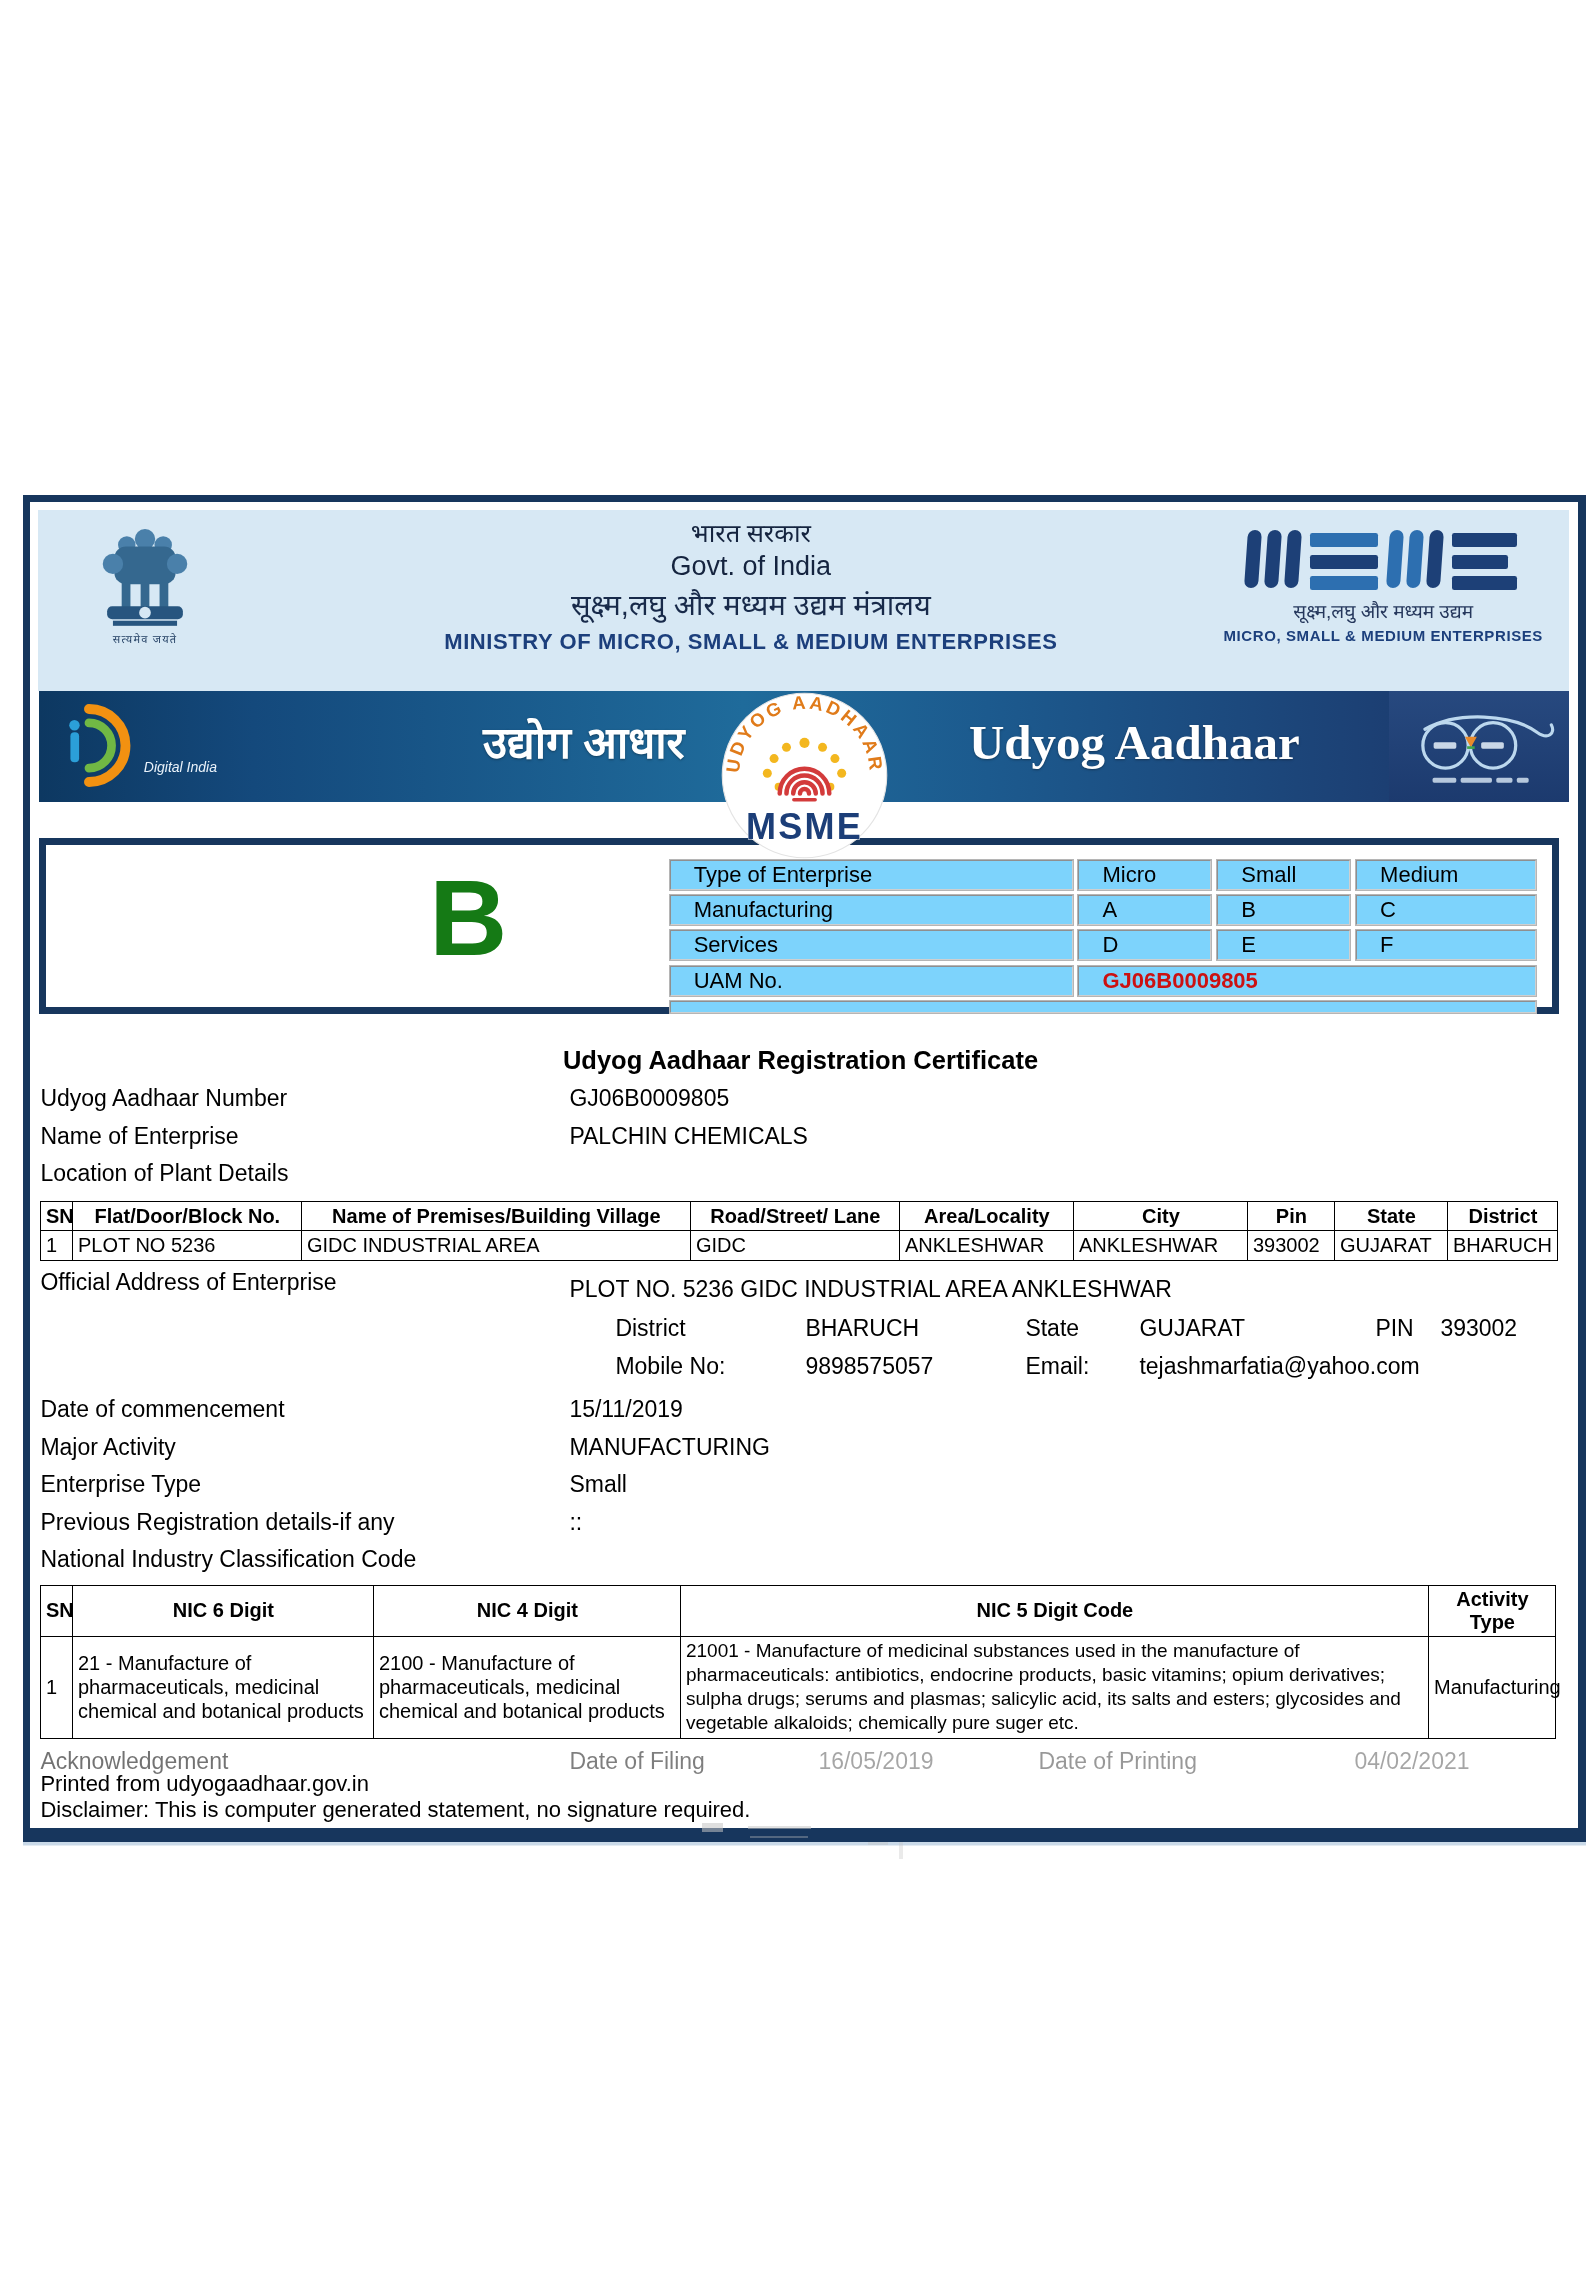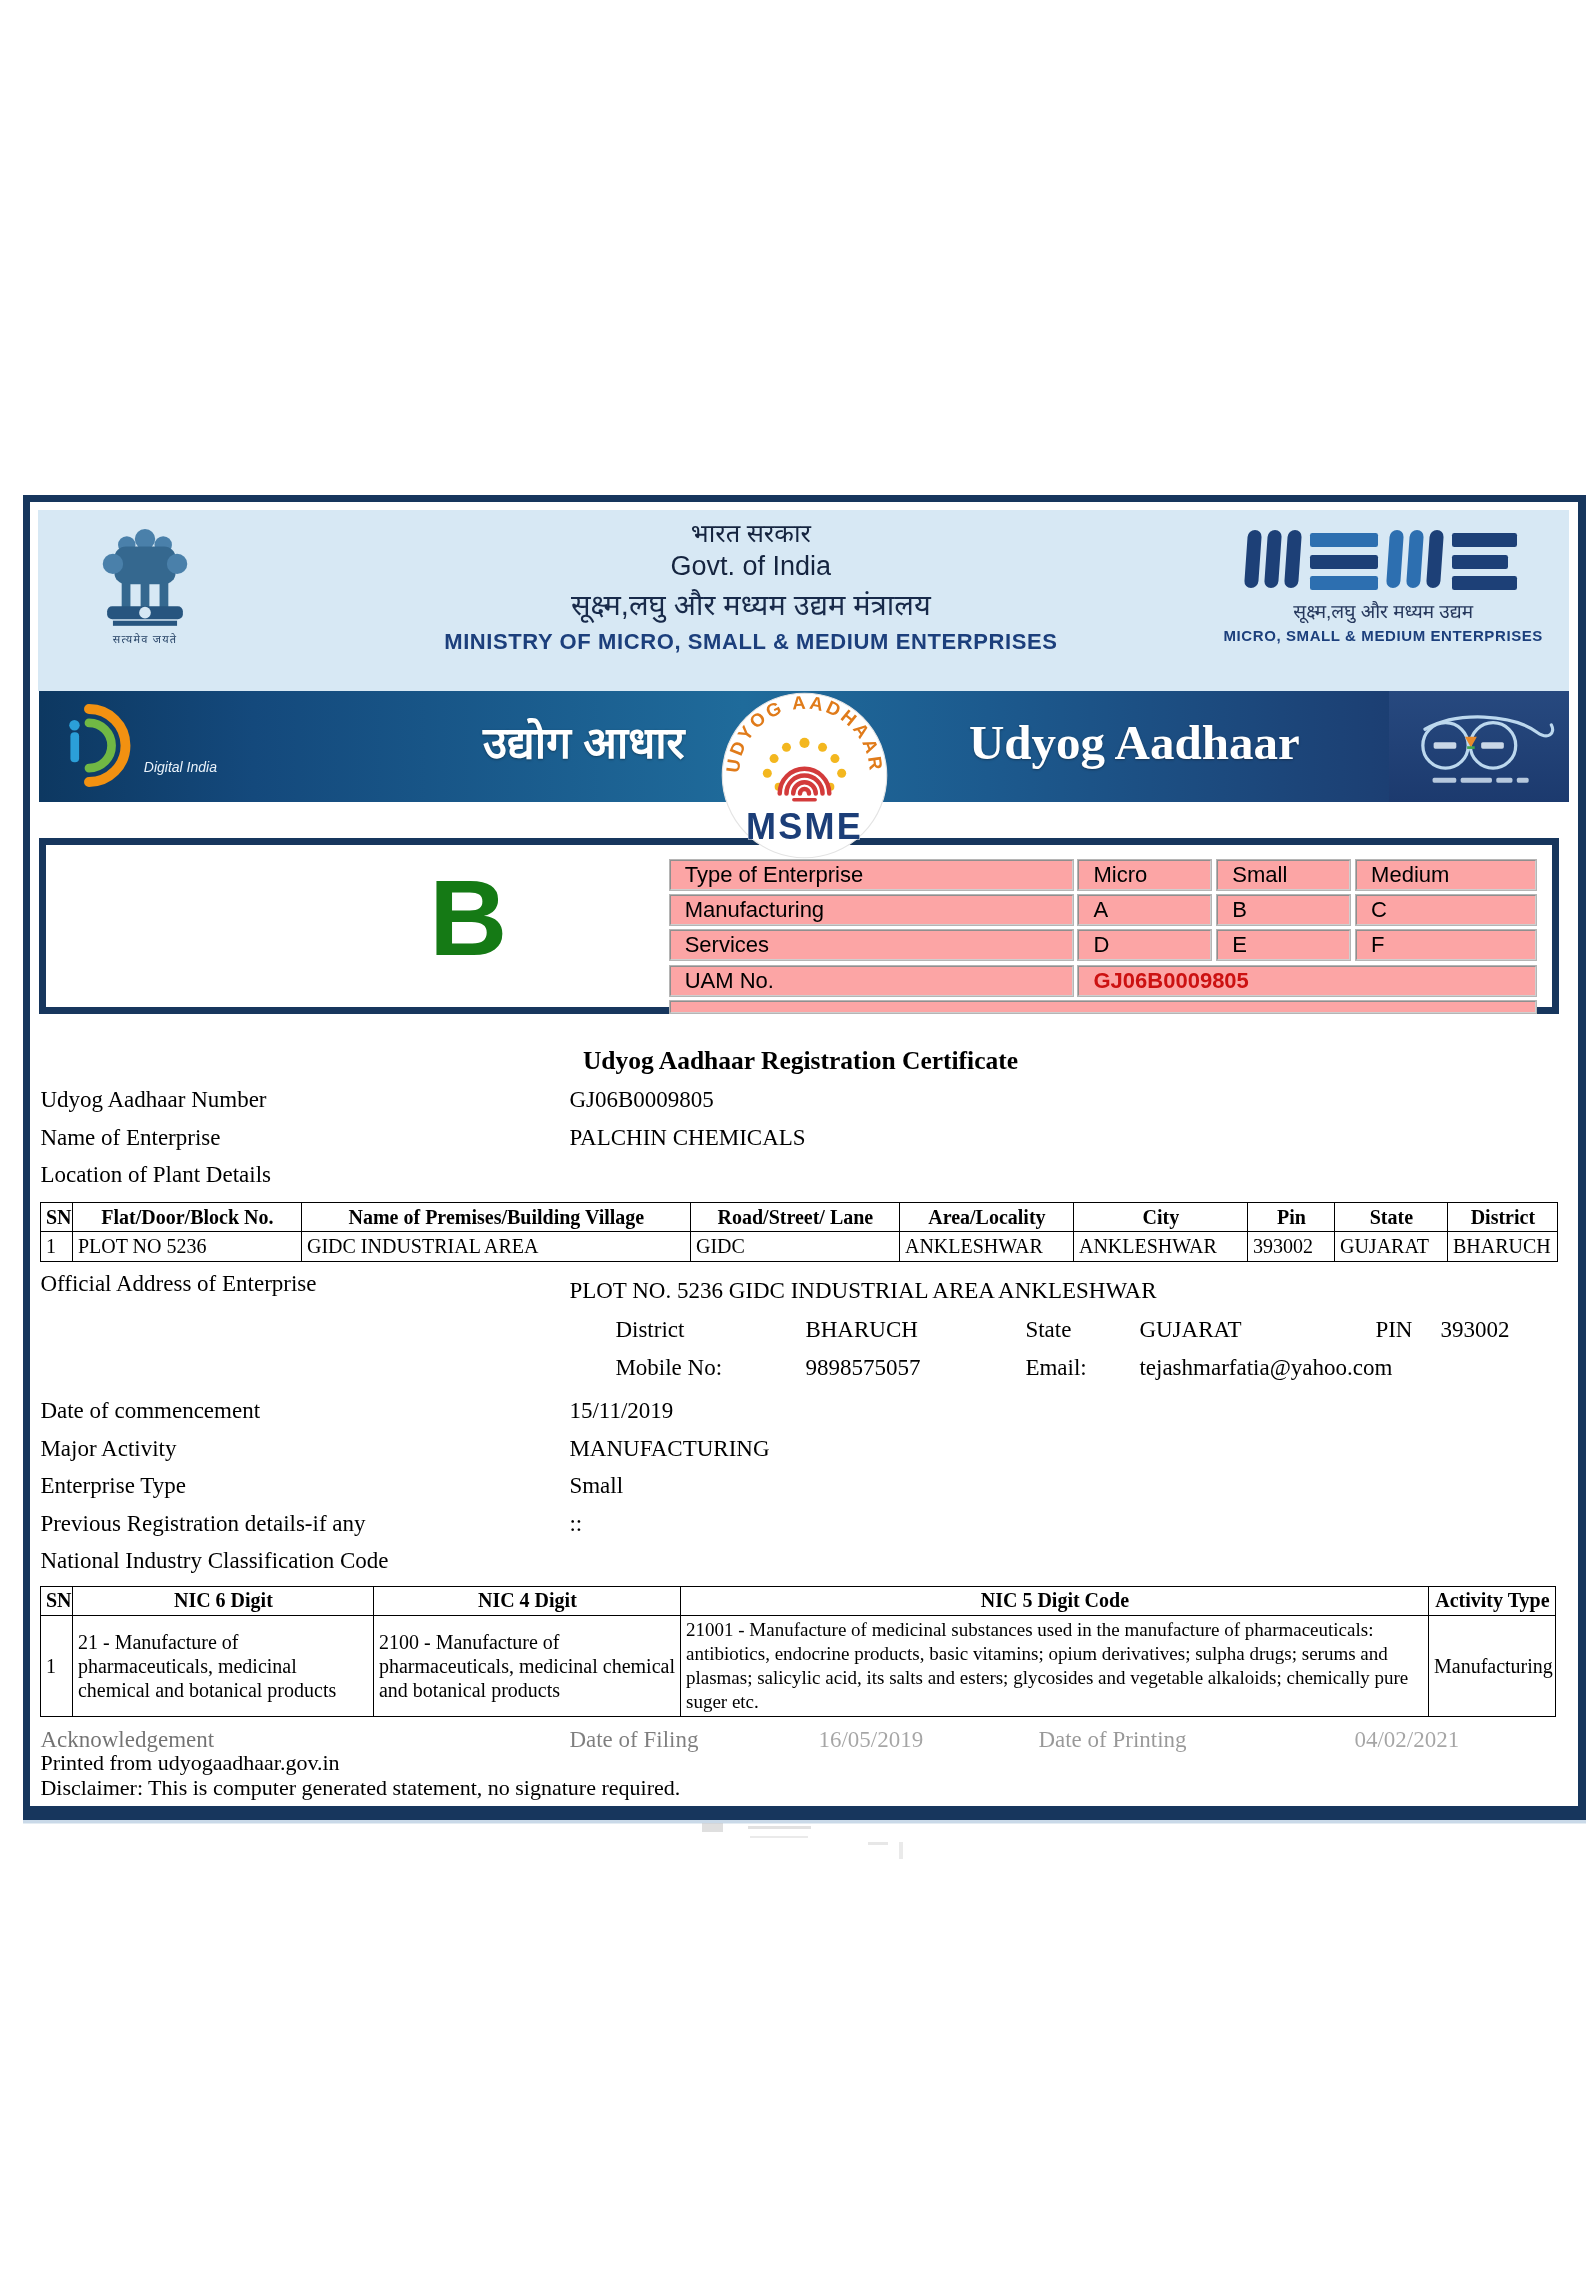--- a/index.html
+++ b/index.html
@@ -52,31 +52,31 @@
 
   
   .circle-logo{position:absolute;left:720px;top:691px;width:169px;height:169px;z-index:5;}
 
   
   .type-box{position:relative;margin:36px 19px 0 8.7px;height:162px;border:7px solid #17365d;background:#fff;}
   .big-b{position:absolute;left:359px;top:-8px;width:127px;text-align:center;
     font-size:108px;font-weight:bold;color:#157a15;line-height:162px;}
   .et-table{position:absolute;left:624px;top:15px;width:869px;}
   .et-row{display:flex;margin-bottom:5.2px;}
-  .et-cell{box-sizing:border-box;height:30px;line-height:27px;background:#fca5a5;
+  .et-cell{box-sizing:border-box;height:30px;line-height:27px;background:#7dd3fc;
     border:1.7px solid;border-color:#8f8f8f #cfcfcf #cfcfcf #8f8f8f;outline:0.6px solid #b5b5b5;
-    font-size:22px;padding-left:14px;margin-right:5.8px;}
+    font-size:22px;padding-left:23px;margin-right:5.8px;}
   .et-c1{width:403px;}
   .et-c2,.et-c3{width:133px;}
   .et-c4{width:180px;margin-right:0;}
   .et-uam-val{width:458px;margin-right:0;color:#cc1111;font-weight:bold;}
   .et-empty{width:866px;height:12.7px;margin-right:0;}
 
   
-  .content{padding:0 17.4px 5.8px 10.4px;font-family:Liberation Serif, serif;}
+  .content{padding:0 17.4px 5.8px 10.4px;}
   .cert-title{margin-top:32px;text-align:center;font-size:25.5px;font-weight:bold;}
   .f-row{display:flex;margin-top:10.4px;font-size:23px;line-height:27px;}
   .f-lbl{width:529px;flex:none;}
   .f-val{flex:1;}
 
   table.blk{border-collapse:collapse;table-layout:fixed;width:1516px;border:1.7px solid #000;}
   table.blk th,table.blk td{border:1.2px solid #000;font-size:20px;padding:2.3px 4.6px;box-sizing:border-box;}
   table.blk th{font-weight:bold;text-align:center;height:29px;}
   table.blk td{height:30px;text-align:left;vertical-align:middle;}
   .plant-table{margin-top:14px;}

